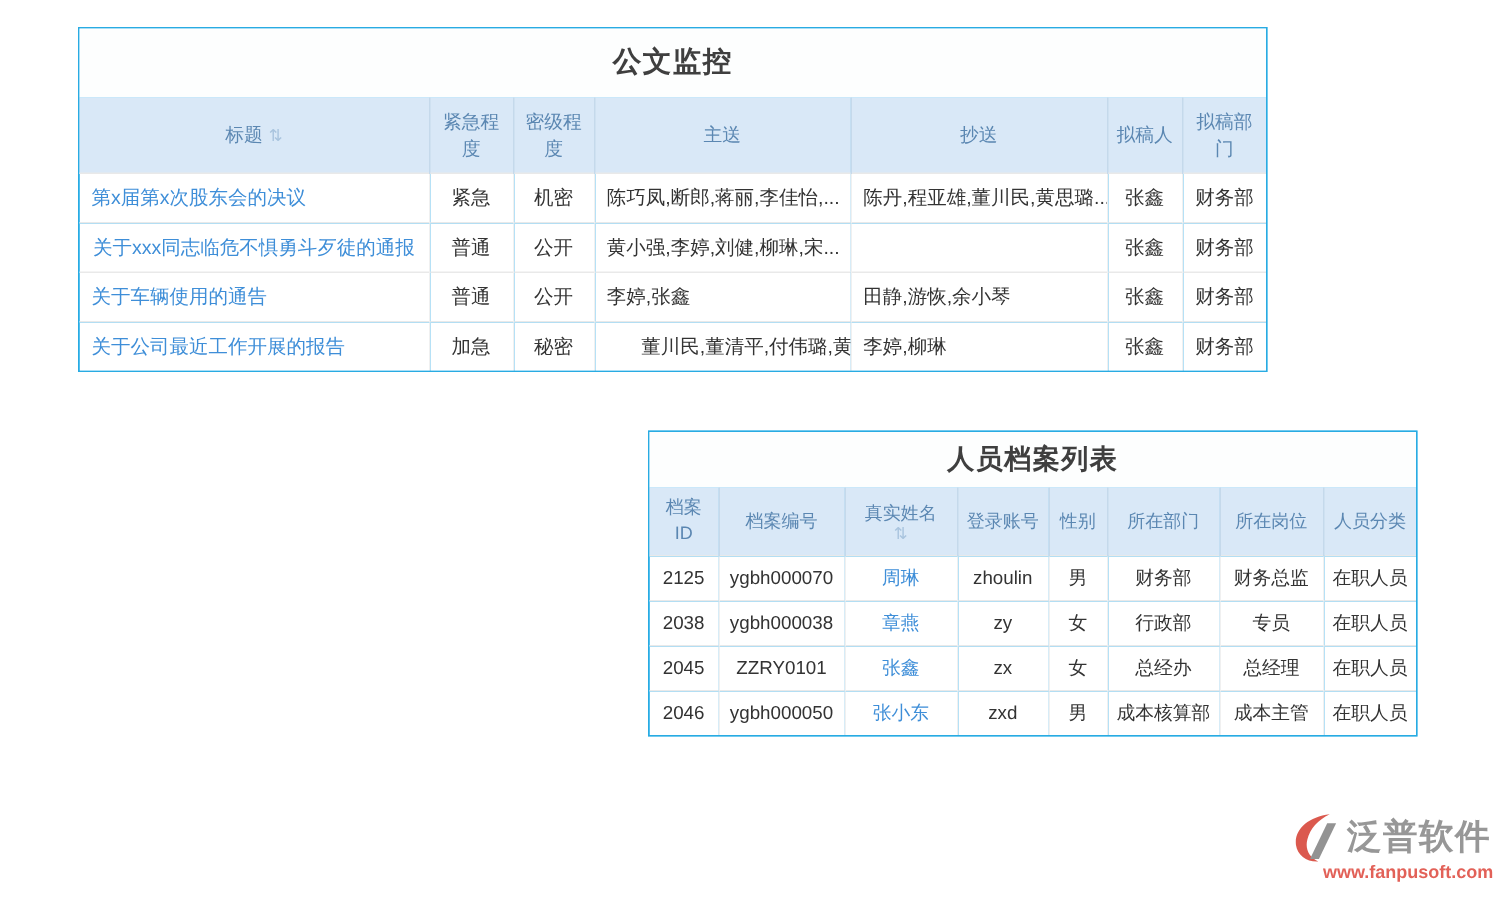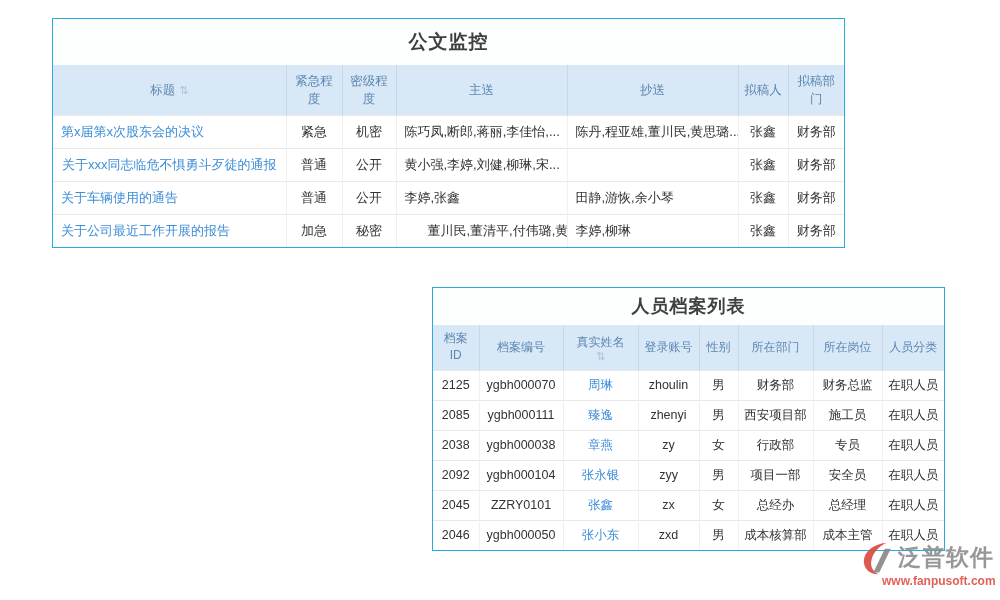--- a/index.html
+++ b/index.html
@@ -169,47 +169,27 @@
             <td>2125</td>
             <td>ygbh000070</td>
             <td class="link">周琳</td>
             <td>zhoulin</td>
             <td>男</td>
             <td>财务部</td>
             <td>财务总监</td>
             <td>在职人员</td>
           </tr>
           <tr>
-            <td>2085</td>
-            <td>ygbh000111</td>
-            <td class="link">臻逸</td>
-            <td>zhenyi</td>
-            <td>男</td>
-            <td>西安项目部</td>
-            <td>施工员</td>
-            <td>在职人员</td>
-          </tr>
-          <tr>
             <td>2038</td>
             <td>ygbh000038</td>
             <td class="link">章燕</td>
             <td>zy</td>
             <td>女</td>
             <td>行政部</td>
             <td>专员</td>
-            <td>在职人员</td>
-          </tr>
-          <tr>
-            <td>2092</td>
-            <td>ygbh000104</td>
-            <td class="link">张永银</td>
-            <td>zyy</td>
-            <td>男</td>
-            <td>项目一部</td>
-            <td>安全员</td>
             <td>在职人员</td>
           </tr>
           <tr>
             <td>2045</td>
             <td>ZZRY0101</td>
             <td class="link">张鑫</td>
             <td>zx</td>
             <td>女</td>
             <td>总经办</td>
             <td>总经理</td>

